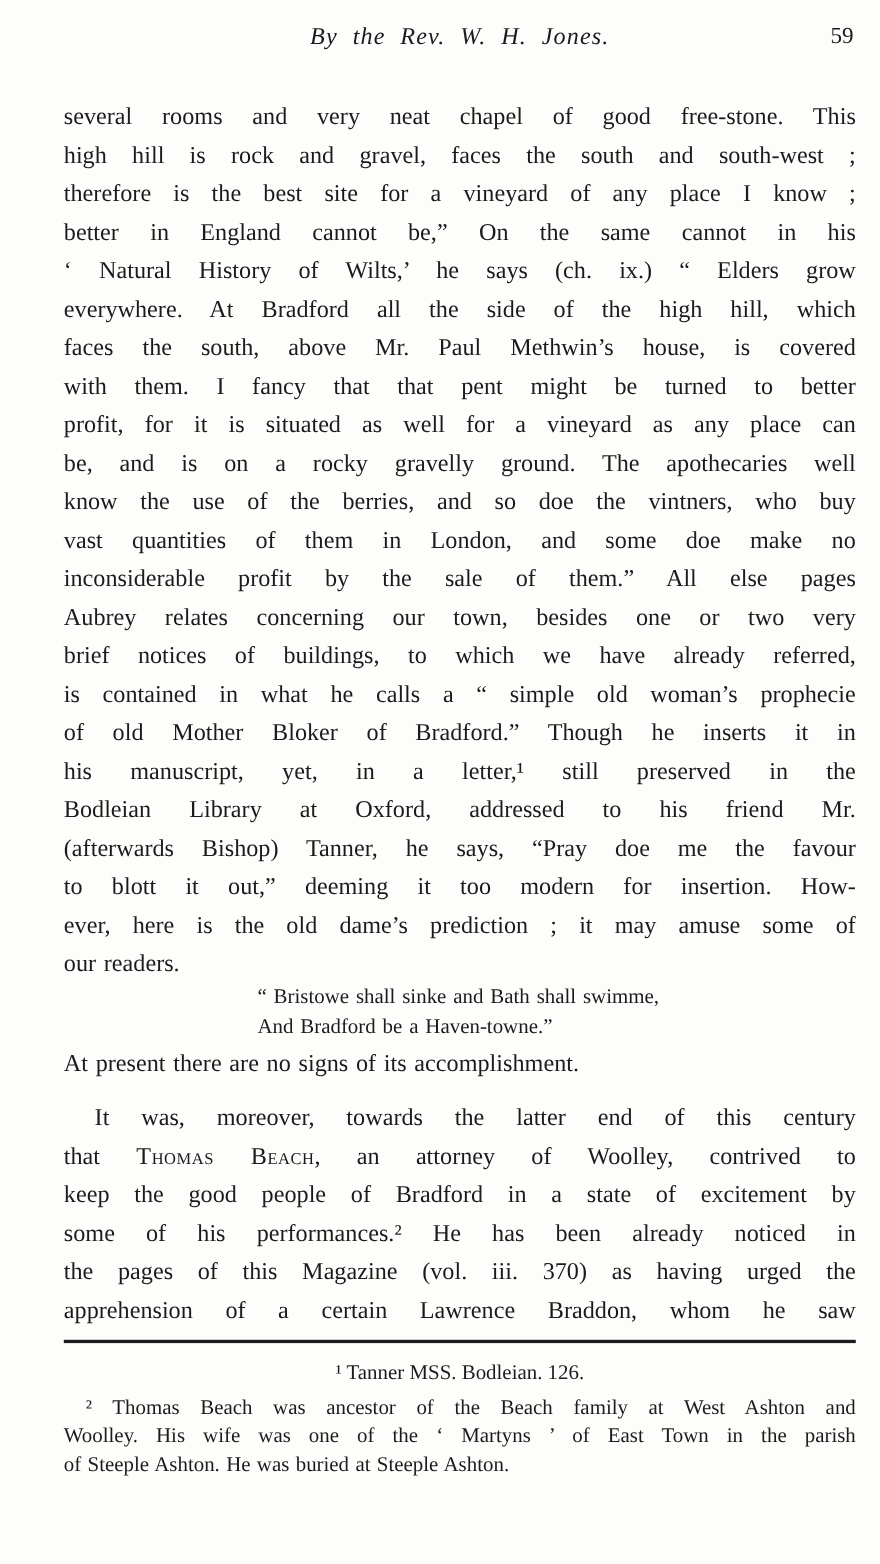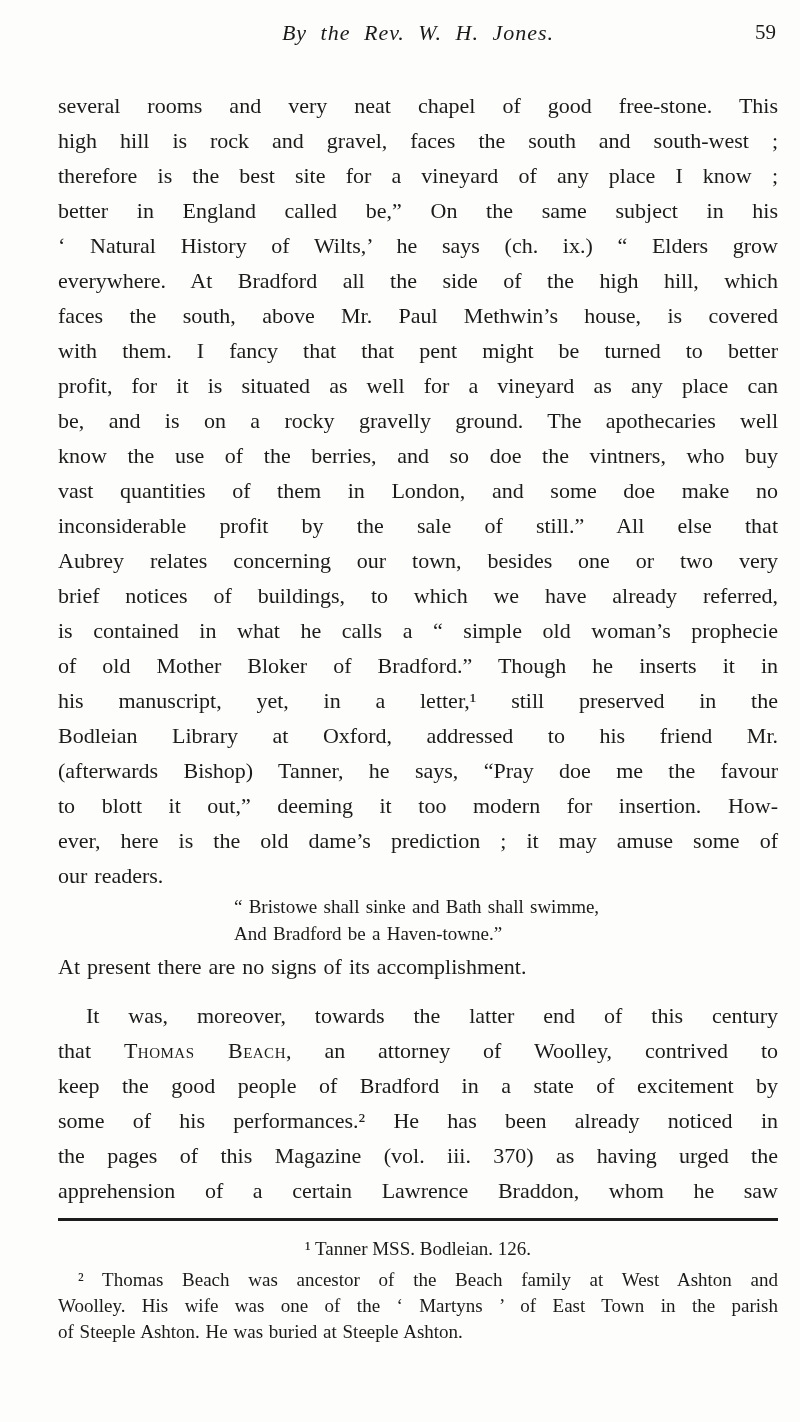--- a/index.html
+++ b/index.html
@@ -51,30 +51,30 @@
     <div class="running-title">By the Rev. W. H. Jones.</div>
     <div class="page-number">59</div>
   </div>
 
   <div class="text-col">
 
     <div class="para para1">
         <div class="line"><span>several rooms and very neat chapel of good free-stone.  This</span></div>
         <div class="line"><span>high hill is rock and gravel, faces the south and south-west ;</span></div>
         <div class="line"><span>therefore is the best site for a vineyard of any place I know ;</span></div>
-        <div class="line"><span>better in England called be,”  On the same subject in his</span></div>
+        <div class="line"><span>better in England cannot be,”  On the same cannot in his</span></div>
         <div class="line"><span>‘ Natural History of Wilts,’ he says (ch. ix.) “ Elders grow</span></div>
         <div class="line"><span>everywhere.  At Bradford all the side of the high hill, which</span></div>
         <div class="line"><span>faces the south, above Mr. Paul Methwin’s house, is covered</span></div>
         <div class="line"><span>with them.  I fancy that that pent might be turned to better</span></div>
         <div class="line"><span>profit, for it is situated as well for a vineyard as any place can</span></div>
         <div class="line"><span>be, and is on a rocky gravelly ground.  The apothecaries well</span></div>
         <div class="line"><span>know the use of the berries, and so doe the vintners, who buy</span></div>
         <div class="line"><span>vast quantities of them in London, and some doe make no</span></div>
-        <div class="line"><span>inconsiderable profit by the sale of still.”  All else that</span></div>
+        <div class="line"><span>inconsiderable profit by the sale of them.”  All else pages</span></div>
         <div class="line"><span>Aubrey relates concerning our town, besides one or two very</span></div>
         <div class="line"><span>brief notices of buildings, to which we have already referred,</span></div>
         <div class="line"><span>is contained in what he calls a “ simple old woman’s prophecie</span></div>
         <div class="line"><span>of old Mother Bloker of Bradford.”  Though he inserts it in</span></div>
         <div class="line"><span>his manuscript, yet, in a letter,¹ still preserved in the</span></div>
         <div class="line"><span>Bodleian Library at Oxford, addressed to his friend Mr.</span></div>
         <div class="line"><span>(afterwards Bishop) Tanner, he says, “Pray doe me the favour</span></div>
         <div class="line"><span>to blott it out,” deeming it too modern for insertion.  How-</span></div>
         <div class="line"><span>ever, here is the old dame’s prediction ; it may amuse some of</span></div>
         <div class="line"><span>our readers.</span></div>

